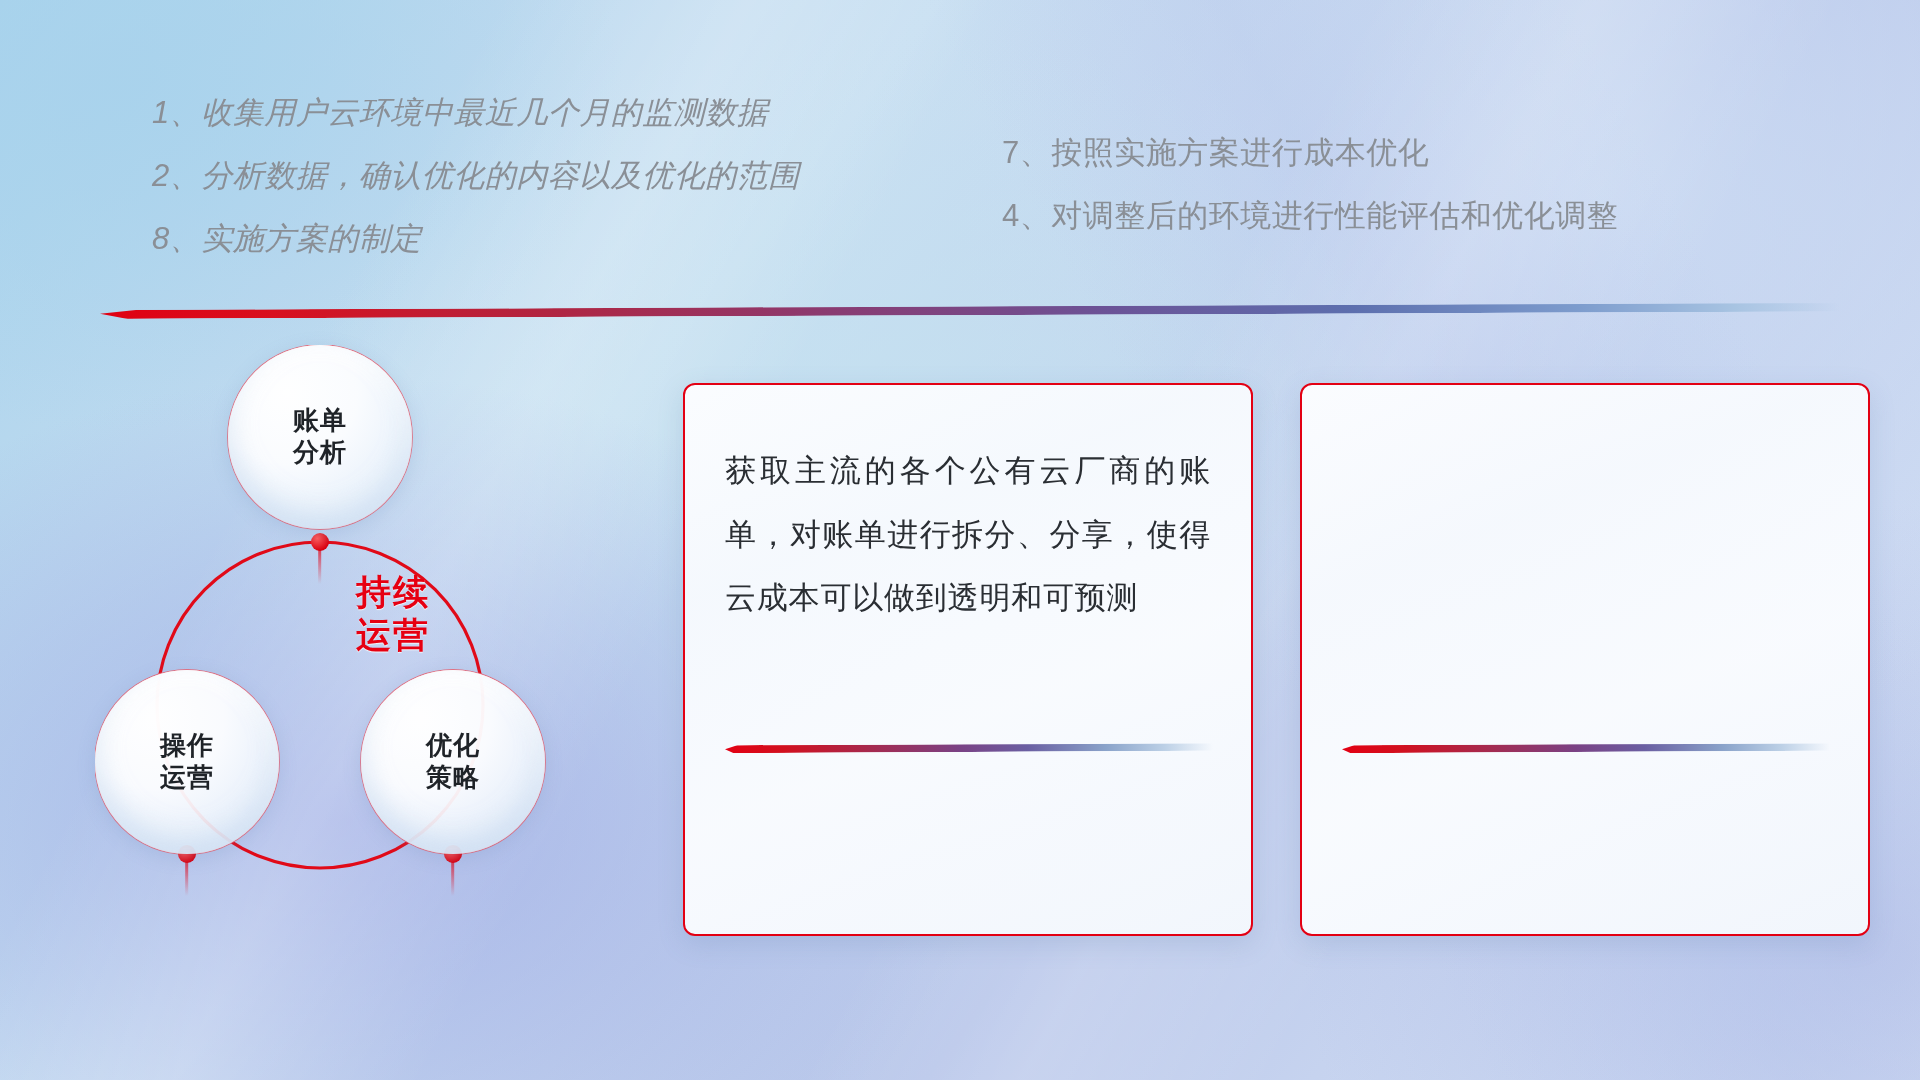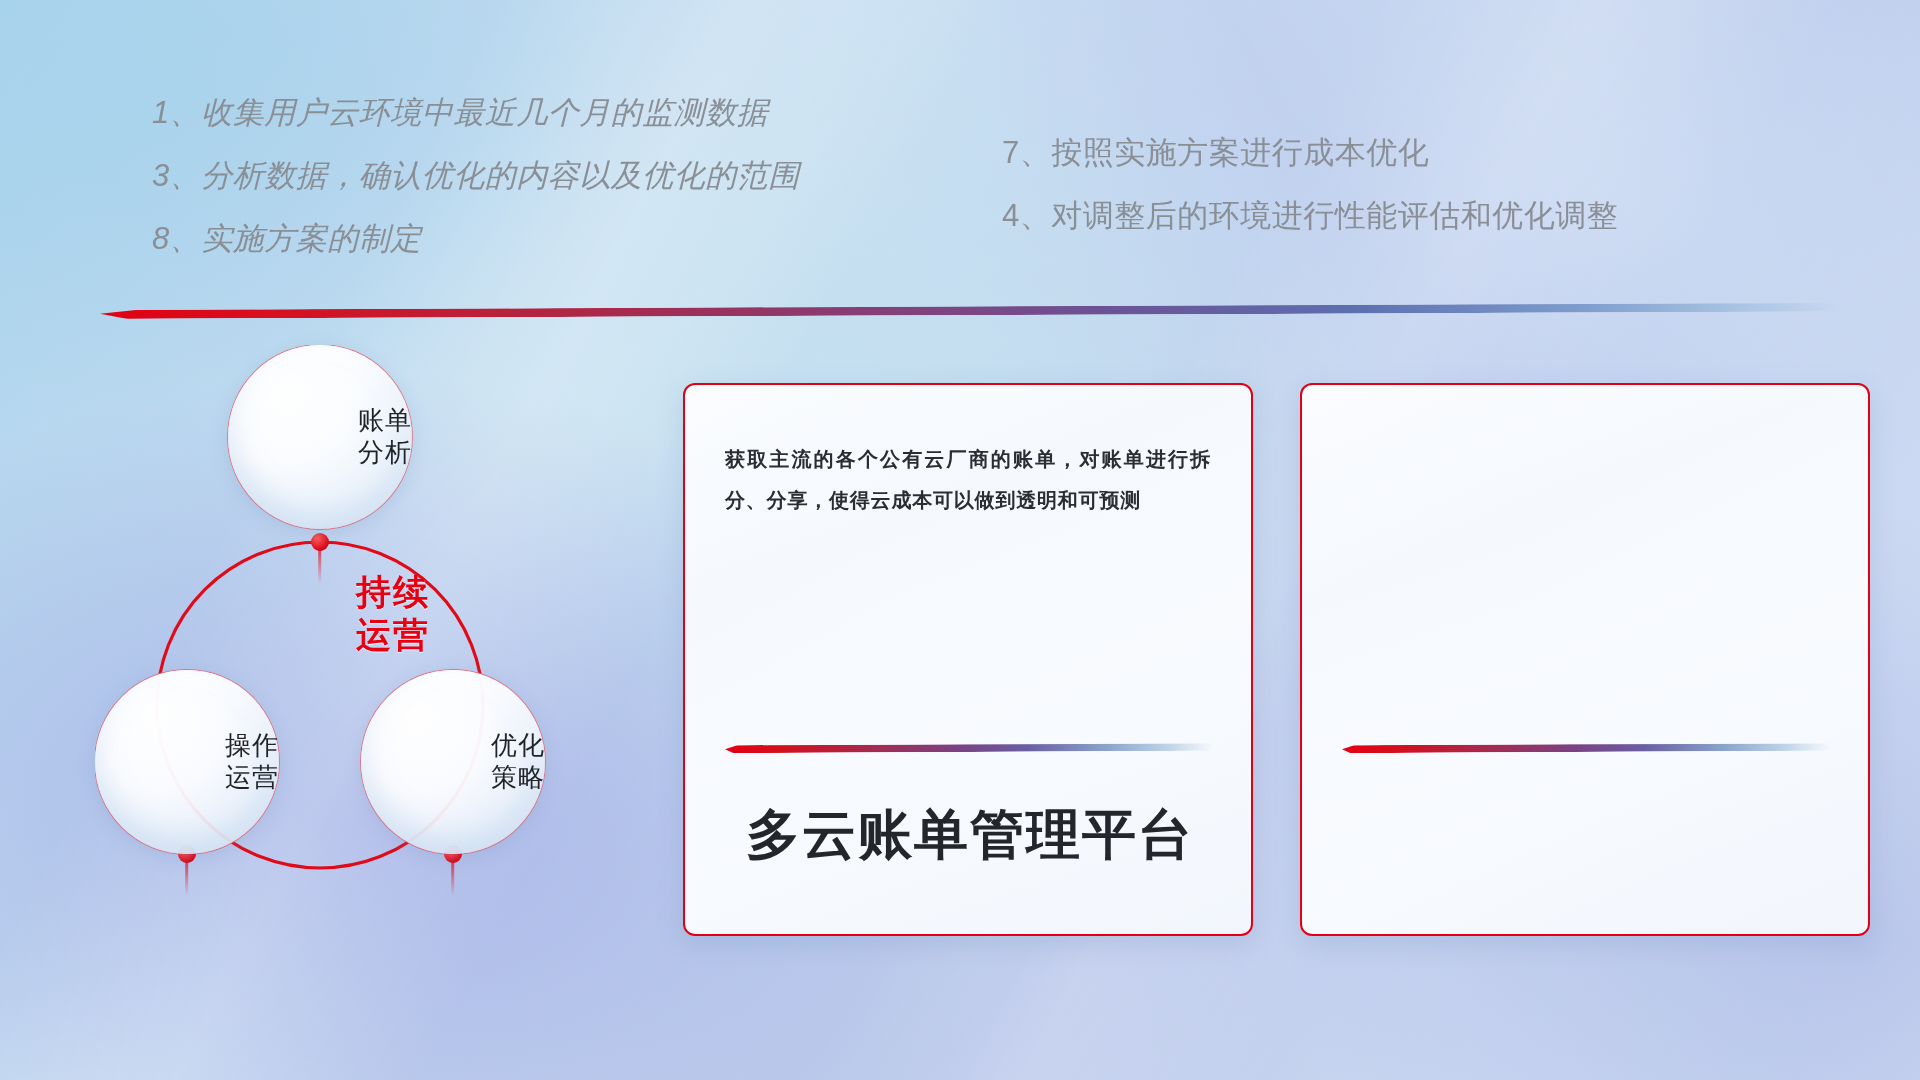--- a/index.html
+++ b/index.html
@@ -89,29 +89,29 @@
     top: 345px;
     width: 530px;
     height: 610px;
   }
   .venn svg { position: absolute; left: 0; top: 0; }
   .bubble {
     position: absolute;
     border-radius: 50%;
     display: flex;
     flex-direction: column;
-    align-items: flex-end;
+    align-items: center;
     justify-content: center;
     background:
       radial-gradient(circle at 32% 26%, rgba(255,255,255,0.99) 0%, rgba(252,253,255,0.96) 38%, rgba(238,245,252,0.90) 68%, rgba(225,236,249,0.86) 100%);
     box-shadow: inset 0 -14px 26px rgba(190,212,236,0.55),
                 inset 0 10px 20px rgba(255,255,255,0.95),
                 0 4px 18px rgba(110,140,185,0.22);
     color: #1f2328;
-    font-weight: normal;
+    font-weight: bold;
     font-size: 26px;
     line-height: 1.22;
     letter-spacing: 1px;
     text-align: center;
   }
   .b-top  { left: 133px; top: 0px;   width: 184px; height: 184px; }
   .b-left { left: 0px;   top: 325px; width: 184px; height: 184px; }
   .b-right{ left: 266px; top: 325px; width: 184px; height: 184px; }
 
   .venn-center {
@@ -142,27 +142,26 @@
       rgba(250,252,255,0.97) 58%,
       rgba(244,248,253,0.96) 100%);
     box-shadow: 0 8px 26px rgba(90,120,170,0.18);
     padding: 54px 40px 0 40px;
   }
   .card-1 { left: 683px; }
   .card-2 { left: 1300px; }
 
   .card-body {
     color: #2a2e33;
-    font-size: 20px;
+    font-size: 31px;
     line-height: 2.05;
     letter-spacing: 0.8px;
     text-align: justify;
     text-align-last: left;
     font-family: "Liberation Sans", "DejaVu Sans", sans-serif;
-    font-weight: bold;
   }
 
   .card-rule {
     position: absolute;
     left: 40px;
     bottom: 182px;
     width: 488px;
     height: 8px;
     background: linear-gradient(90deg,
       #e30013 0%, #d2101f 12%, #a52a4f 30%,
@@ -185,21 +184,21 @@
     letter-spacing: 2px;
   }
 </style>
 </head>
 <body>
 
 <div id="slide">
 
   <div class="steps">
     <div class="step col-left r0">1、收集用户云环境中最近几个月的监测数据</div>
-    <div class="step col-left r1">3、分析数据，确认优化的内容以及优化的范围</div>
+    <div class="step col-left r1">2、分析数据，确认优化的内容以及优化的范围</div>
     <div class="step col-left r2">8、实施方案的制定</div>
     <div class="step col-right r0" style="top:40px">7、按照实施方案进行成本优化</div>
     <div class="step col-right r1" style="top:103px">4、对调整后的环境进行性能评估和优化调整</div>
   </div>
 
   <div class="rule-wrap">
     <div class="rule"></div>
   </div>
 
   <div class="venn">
@@ -248,20 +247,19 @@
 
     <div class="venn-center">
       <div>持续</div>
       <div>运营</div>
     </div>
   </div>
 
   <div class="card card-1">
     <div class="card-body">获取主流的各个公有云厂商的账单，对账单进行拆分、分享，使得云成本可以做到透明和可预测</div>
     <div class="card-rule"></div>
-    <div class="card-title">多云账单管理平台</div>
   </div>
 
   <div class="card card-2">
     <div class="card-rule"></div>
   </div>
 
 </div>
 
 </body></html>

